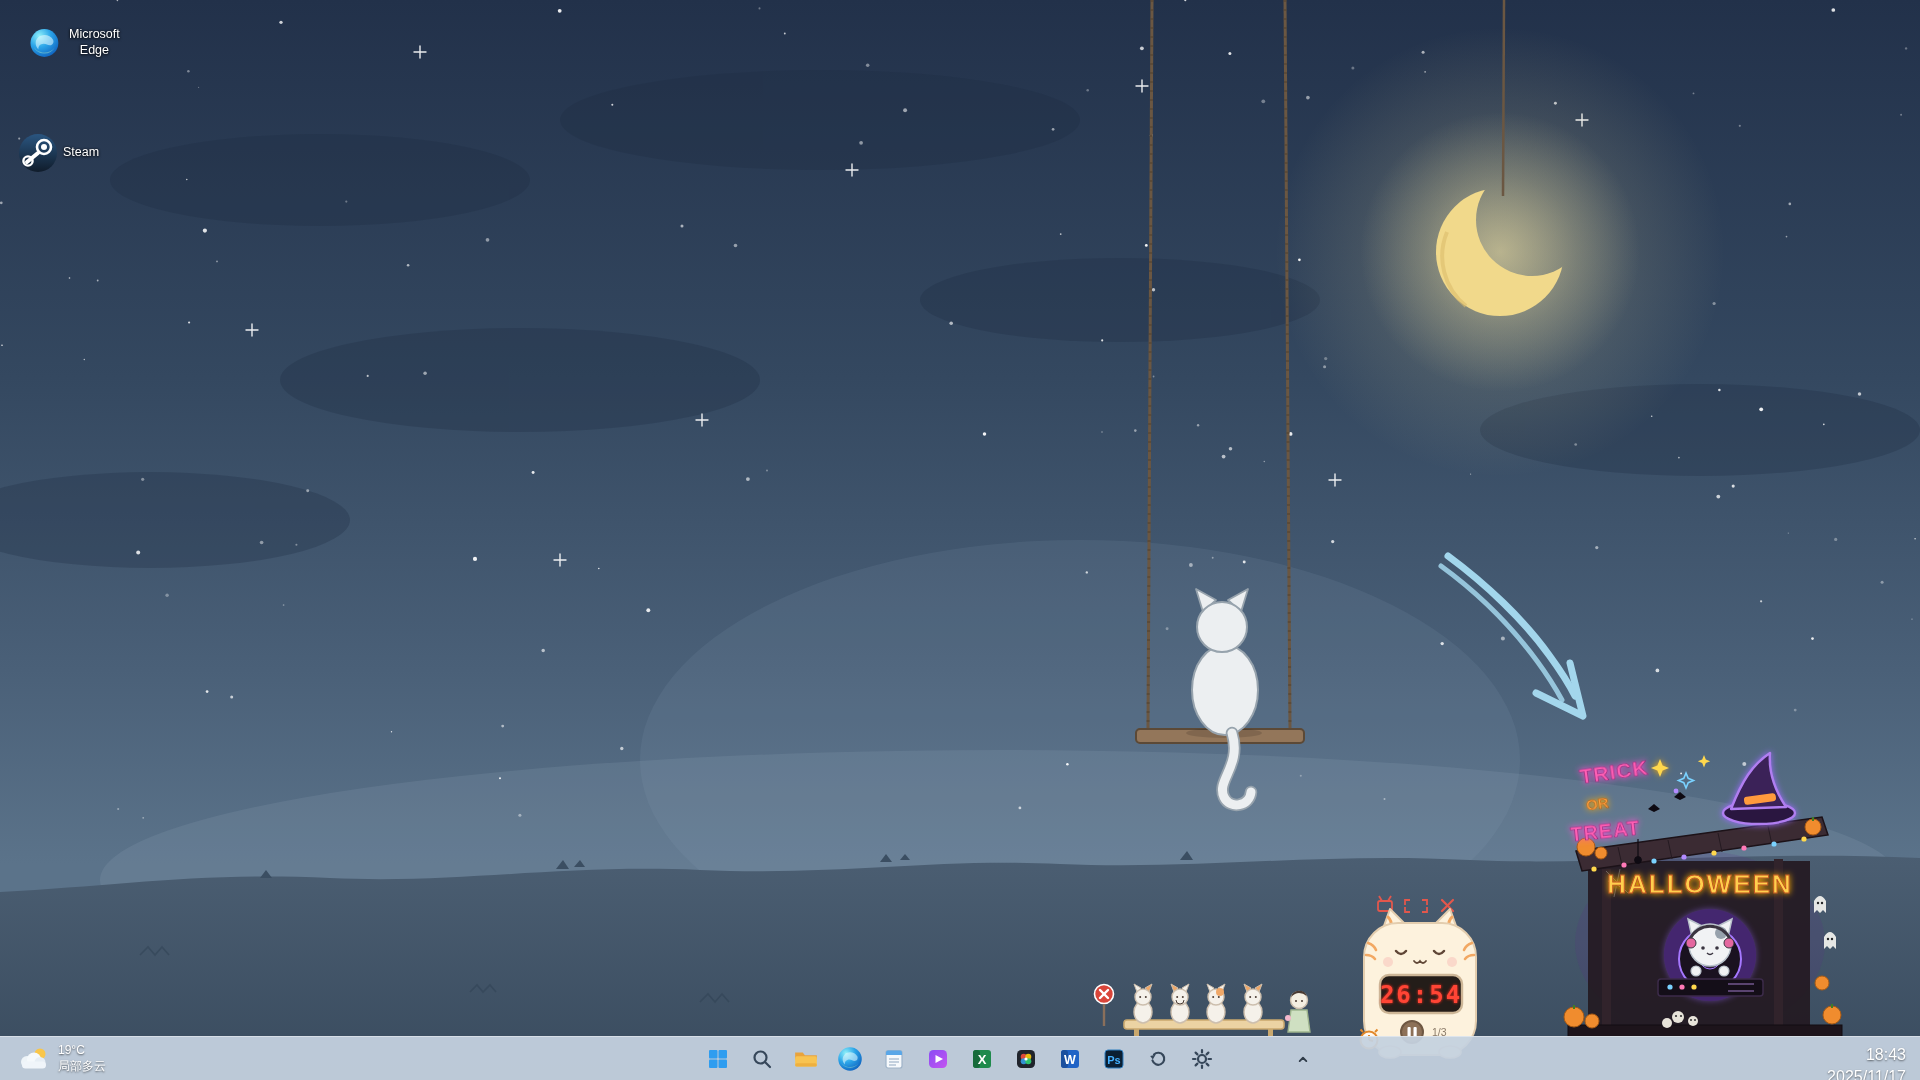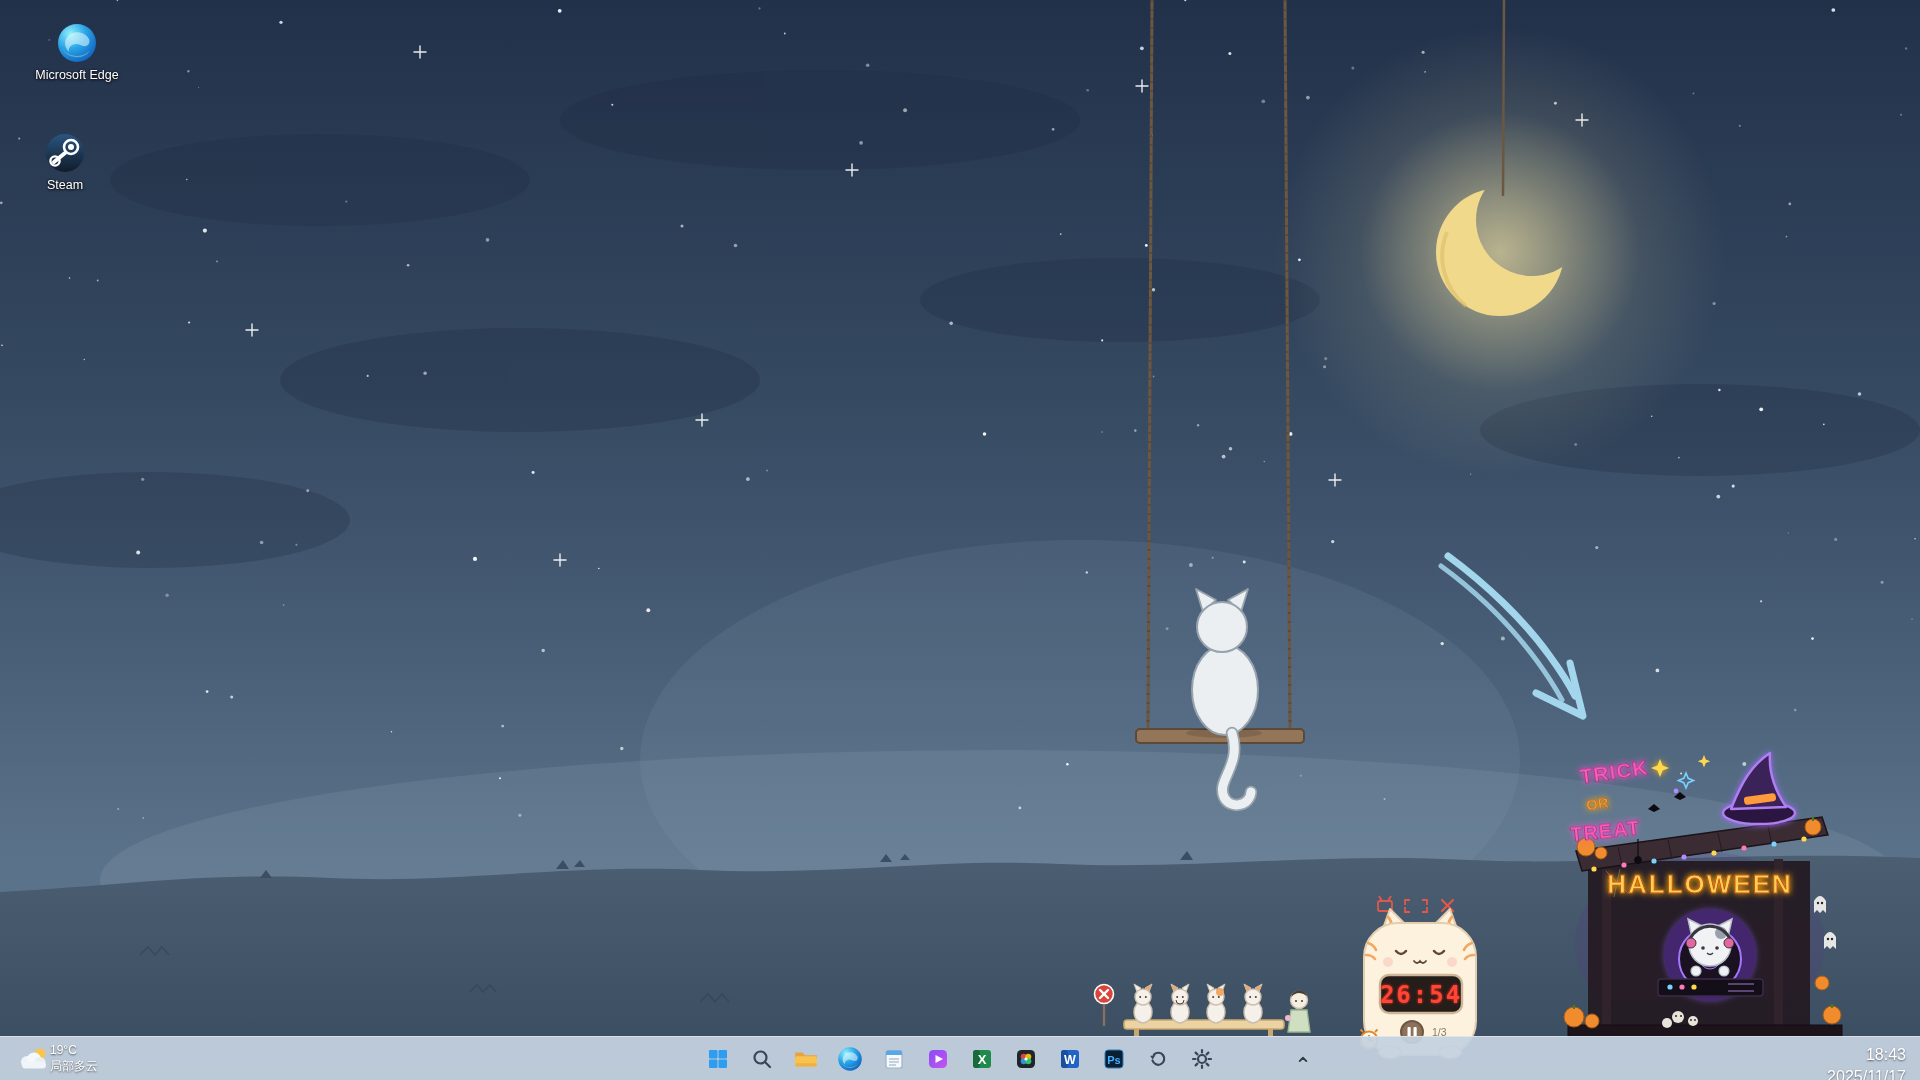--- a/index.html
+++ b/index.html
@@ -2,36 +2,36 @@
 <html><head>
 <meta charset="utf-8">
 <style>
   html,body{margin:0;padding:0}
   body{width:1920px;height:1080px;overflow:hidden;position:relative;background:#223049;
        font-family:"Liberation Sans",sans-serif;}
   .screen{position:absolute;inset:0;width:1920px;height:1080px}
   .wallpaper{position:absolute;left:0;top:0;z-index:0}
 
   
-  .desktop-icon{position:absolute;width:96px;display:flex;flex-direction:column;align-items:center;gap:4px;z-index:2;cursor:default}
+  .desktop-icon{position:absolute;width:96px;display:flex;flex-direction:row;align-items:center;gap:4px;z-index:2;cursor:default}
   .desktop-icon .label{color:#fff;font-size:12.5px;line-height:1.25;text-align:center;
       text-shadow:0 1px 3px rgba(0,0,0,.9),0 0 2px rgba(0,0,0,.65)}
   #icon-edge{left:29px;top:22px}
   #icon-steam{left:17px;top:132px}
 
   
   .widget{position:absolute;z-index:3}
   #halloween-widget{left:1528px;top:743px;width:322px;height:298px}
   #timer-widget{left:1352px;top:891px;width:137px;height:176px}
   #cats-row-widget{left:1092px;top:976px;width:242px;height:62px}
 
   
   .taskbar{position:absolute;left:0;top:1036px;width:1920px;height:44px;z-index:10;
       background:rgba(197,209,223,.94);border-top:1px solid rgba(255,255,255,.4)}
-  .tb-weather{position:absolute;left:8px;top:2px;height:40px;display:flex;align-items:center;
+  .tb-weather{position:absolute;left:8px;top:2px;height:40px;display:flex;align-items:center;gap:8px;
       padding:0 10px;border-radius:6px}
   .weather-text{color:#fff;font-size:12px;line-height:1.3;text-shadow:0 1px 2px rgba(0,0,0,.6)}
   .tb-center{position:absolute;left:50%;top:3px;transform:translateX(-50%);display:flex;gap:6px;height:38px;align-items:center}
   .tb-btn{width:38px;height:38px;border:none;padding:0;background:transparent;border-radius:6px;
       display:flex;align-items:center;justify-content:center;cursor:pointer}
   .tray-chevron{position:absolute;left:1288px;top:7px;width:30px;height:30px;border-radius:6px;
       display:flex;align-items:center;justify-content:center;cursor:pointer}
   .tray-clock{position:absolute;right:8px;top:5px;text-align:right;color:#fff;font-size:16px;line-height:1.4;
       text-shadow:0 1px 2px rgba(0,0,0,.55);cursor:default;padding:2px 6px;border-radius:4px}
 

